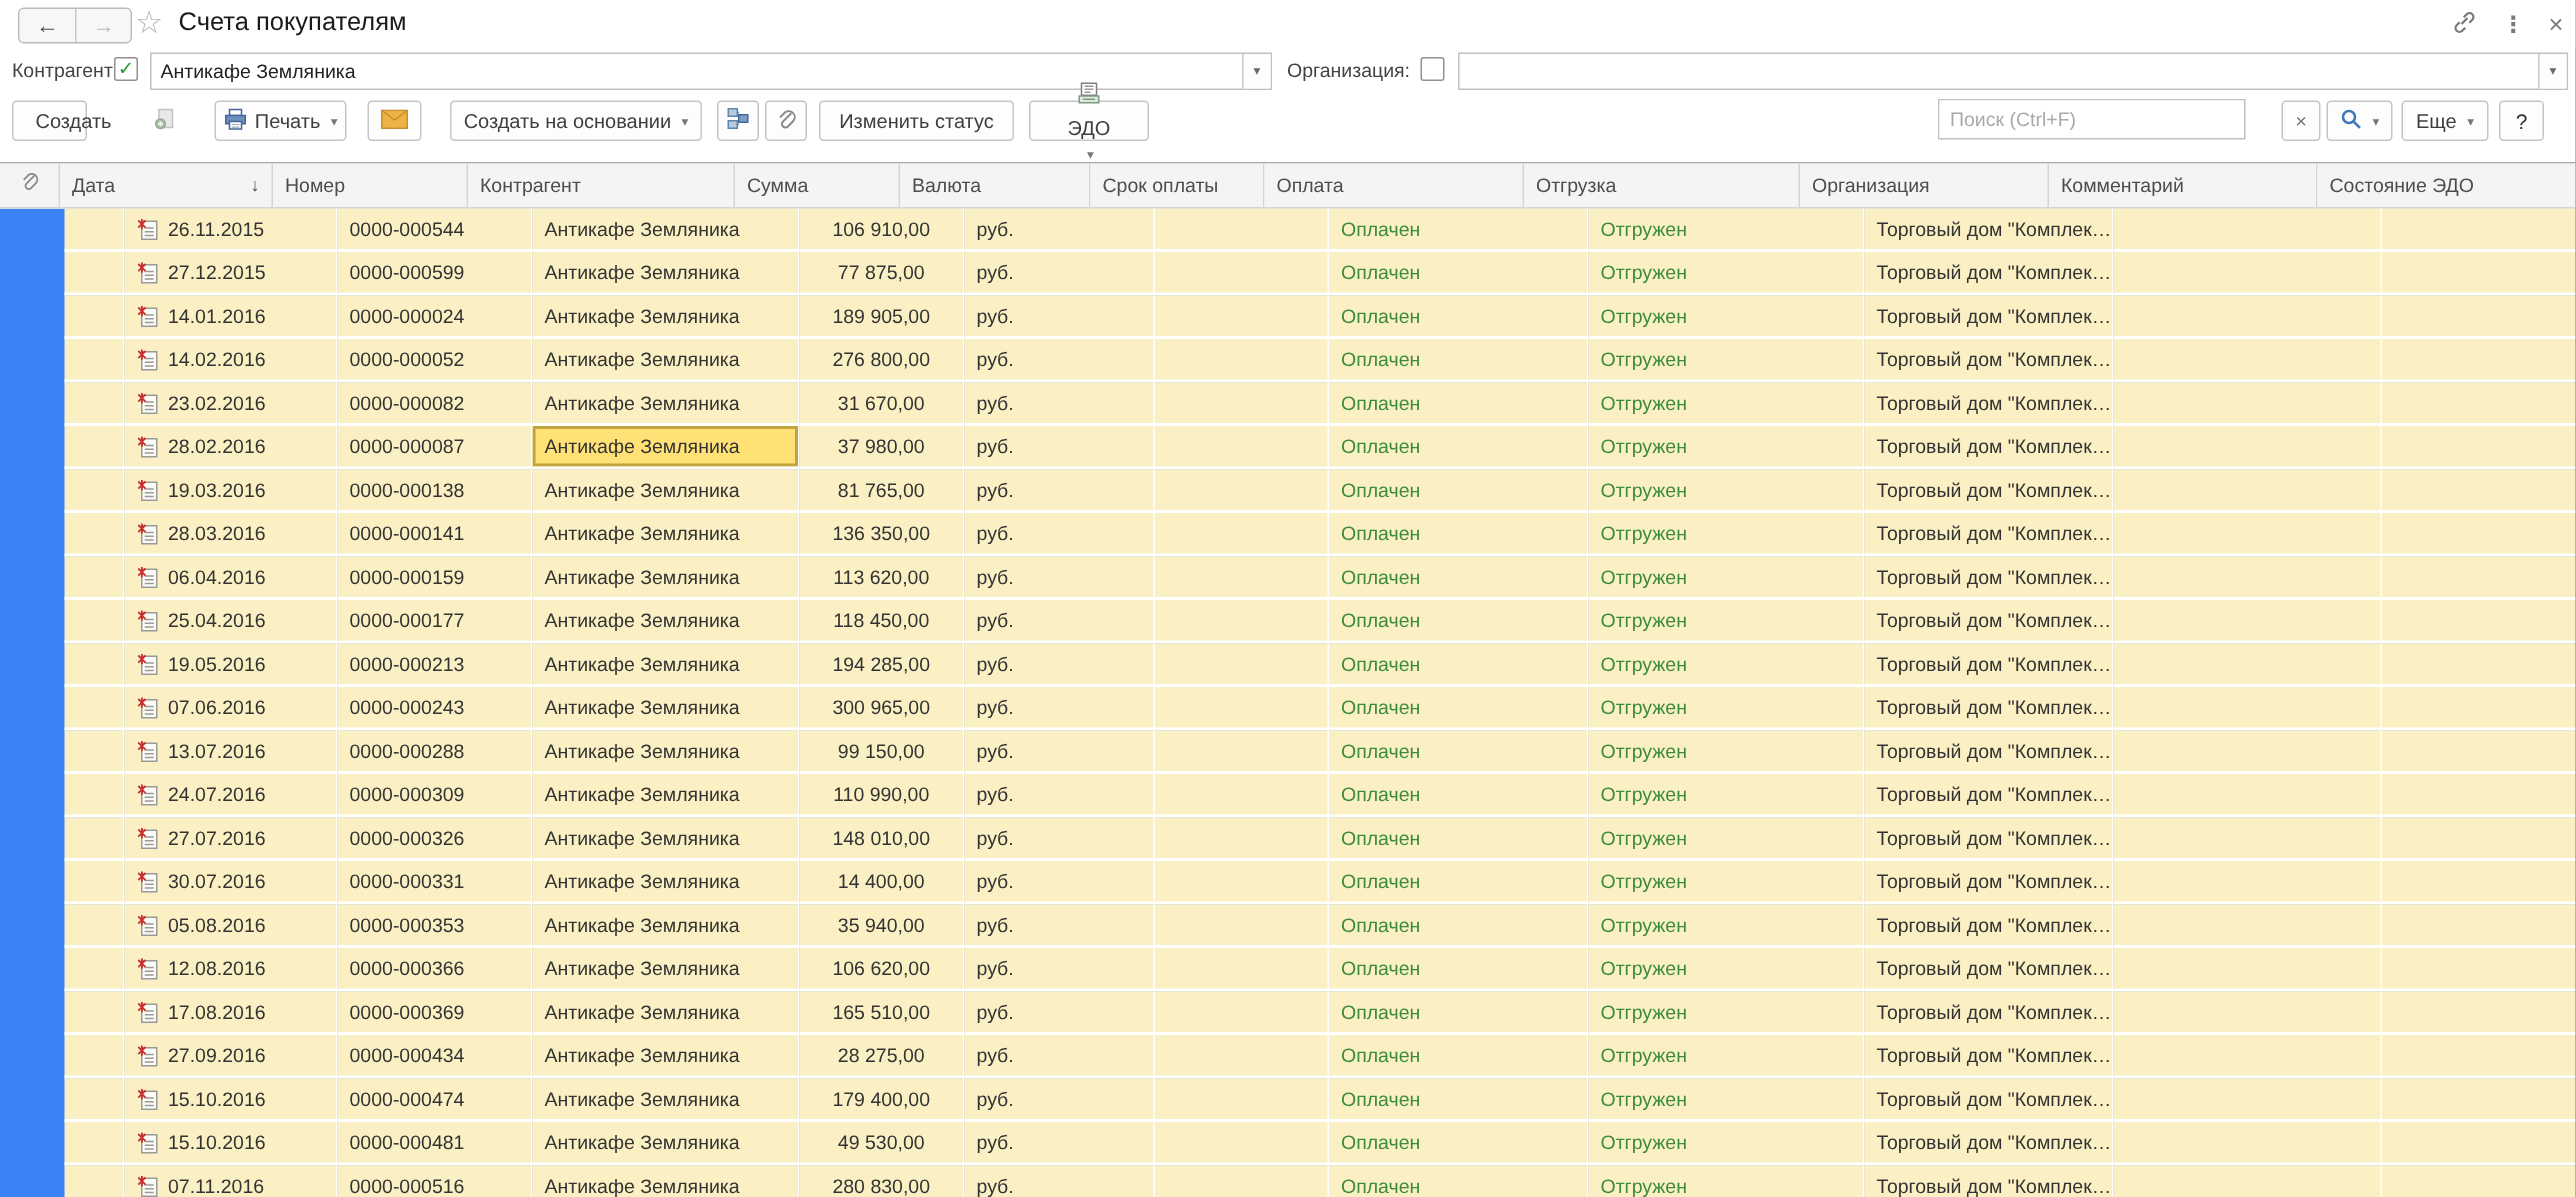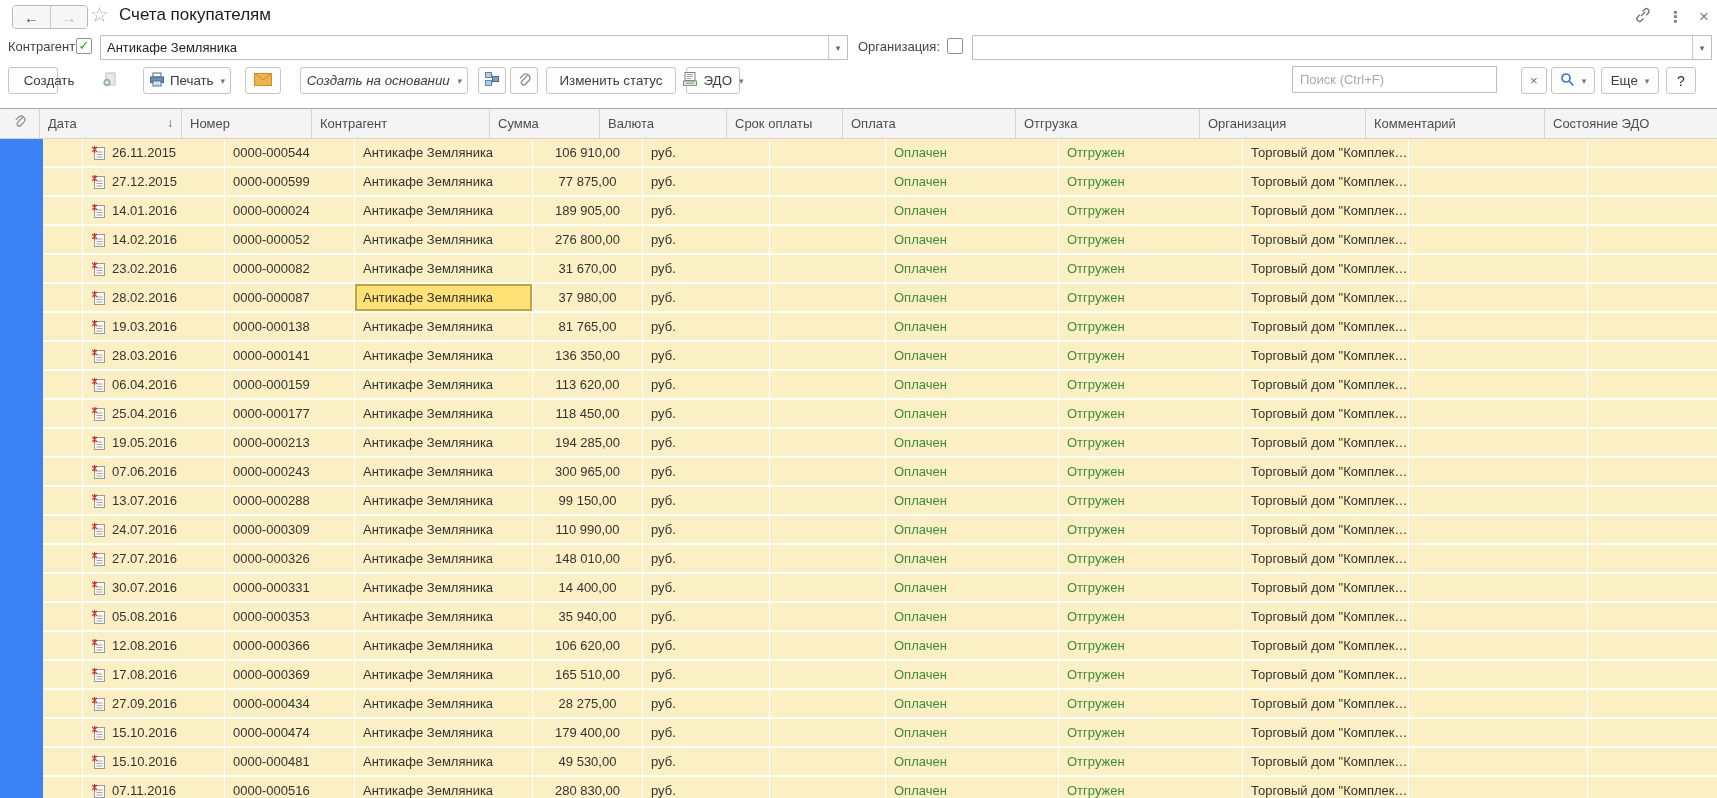--- a/index.html
+++ b/index.html
@@ -139,21 +139,21 @@
 
   <button class="tbtn" style="left:245px; width:36px;">
     <span>
       <svg width="18" height="13" viewBox="0 0 18 13">
         <rect x="0.5" y="0.5" width="17" height="12" fill="#eeb347" stroke="#c88f2e"></rect>
         <path d="M0.5 0.5 L9 7 L17.5 0.5" fill="none" stroke="#c88f2e"></path>
       </svg>
     </span>
   </button>
 
-  <button class="tbtn" style="left:300px; width:168px;font-style:italic;">
+  <button class="tbtn" style="left:300px; width:168px;">
     <span>Создать на основании</span>
     <span class="caret">▾</span>
   </button>
 
   <button class="tbtn" style="left:478px; width:28px;">
     <span>
       <svg width="16" height="16" viewBox="0 0 16 16">
         <rect x="1.5" y="1.5" width="6" height="5" fill="#b9cade" stroke="#5e87b0"></rect>
         <rect x="8.5" y="5.5" width="6" height="5" fill="#7ba0c4" stroke="#44669b"></rect>
         <rect x="1.5" y="9.5" width="6" height="5" fill="#b9cade" stroke="#5e87b0"></rect>
@@ -167,21 +167,21 @@
       <svg width="14" height="15" viewBox="0 0 14 15" fill="none" stroke="#8a8a8a" stroke-width="1.3">
         <path d="M10.5 3.5 L5 9 a2.3 2.3 0 0 0 3.3 3.3 L12 8.5 a4 4 0 0 0 -5.6 -5.6 L3 6.3"></path>
       </svg>
     </span>
   </button>
 
   <button class="tbtn" style="left:546px; width:130px;">
     <span>Изменить статус</span>
   </button>
 
-  <button class="tbtn" style="left:686px; width:54px;">
+  <button class="tbtn" style="left:686px; width:80px;flex-direction:column;">
     <span>
       <svg width="16" height="16" viewBox="0 0 16 16">
         <rect x="3" y="1.5" width="10" height="8" fill="#fff" stroke="#7f7f7f"></rect>
         <path d="M5 3.5 H11 M5 5.5 H11 M5 7.5 H9" stroke="#9a9a9a" stroke-width="0.9"></path>
         <rect x="1.5" y="10" width="13" height="4.5" fill="#dfe7df" stroke="#7f9b7f"></rect>
         <path d="M4 12.2 H12" stroke="#7f9b7f"></path>
       </svg>
     </span>
     <span>ЭДО</span>
     <span class="caret">▾</span>

